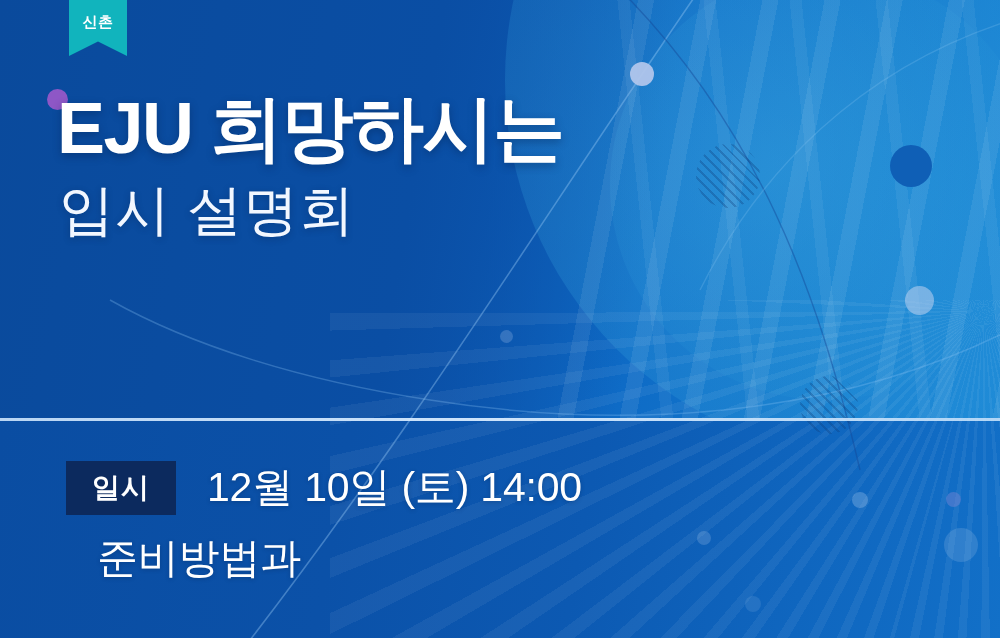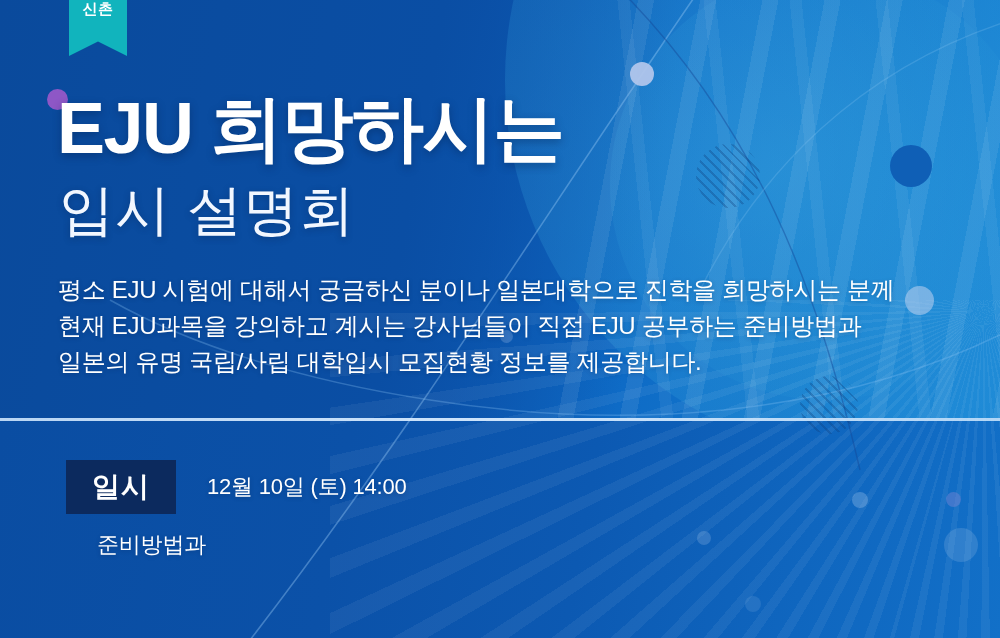--- a/index.html
+++ b/index.html
@@ -141,20 +141,21 @@
   }
 
   
   .ribbon{
     position:absolute; left:69px; top:0;
     width:58px; height:56px;
     background:#11b4bd;
     color:#ffffff;
     font-size:15px; font-weight:700; letter-spacing:.5px;
     display:flex; align-items:flex-start; justify-content:center;
+    padding-top:13px;
     clip-path:polygon(0 0, 100% 0, 100% 100%, 50% 74%, 0 100%);
     z-index:6;
   }
 
   
   .content{ position:absolute; inset:0; z-index:5; }
 
   .title{
     position:absolute; left:57px; top:92px;
     font-size:72px; font-weight:700; color:#ffffff;
@@ -188,21 +189,21 @@
 
   .info-badge{
     width:110px; height:54px; border-radius:0;
     background:#0c2a5e;
     color:#ffffff; font-size:28px; font-weight:700;
     display:flex; align-items:center; justify-content:center;
     letter-spacing:1px; flex:0 0 auto;
   }
   .info-value{
     margin-left:31px;
-    color:#ffffff; font-size:22px; font-weight:500;
+    color:#ffffff; font-size:41px; font-weight:500;
     letter-spacing:-.2px; white-space:nowrap;
     text-shadow:0 1px 4px rgba(3,30,70,.30);
   }
 </style>
 </head>
 <body>
 
 <div class="banner">
 
   <div class="bg-layer bg-base"></div>
@@ -238,25 +239,20 @@
   <div class="divider"></div>
 
   <div class="ribbon">신촌</div>
 
   <div class="content">
 
     <div class="title">EJU 희망하시는</div>
 
     <div class="subtitle">입시 설명회</div>
 
-    <div class="desc">
-      <span class="desc-line">평소 EJU 시험에 대해서 궁금하신 분이나 일본대학으로 진학을 희망하시는 분께</span>
-      <span class="desc-line">현재 EJU과목을 강의하고 계시는 강사님들이 직접 EJU 공부하는 준비방법과</span>
-      <span class="desc-line">일본의 유명 국립/사립 대학입시 모집현황 정보를 제공합니다.</span>
-    </div>
 
     <div class="info">
 
       <div class="info-row">
         <div class="info-badge">일시</div>
         <div class="info-value">12월 10일 (토) 14:00</div>
       </div>
 
       <div class="info-row">
         <div class="info-value">준비방법과</div>

